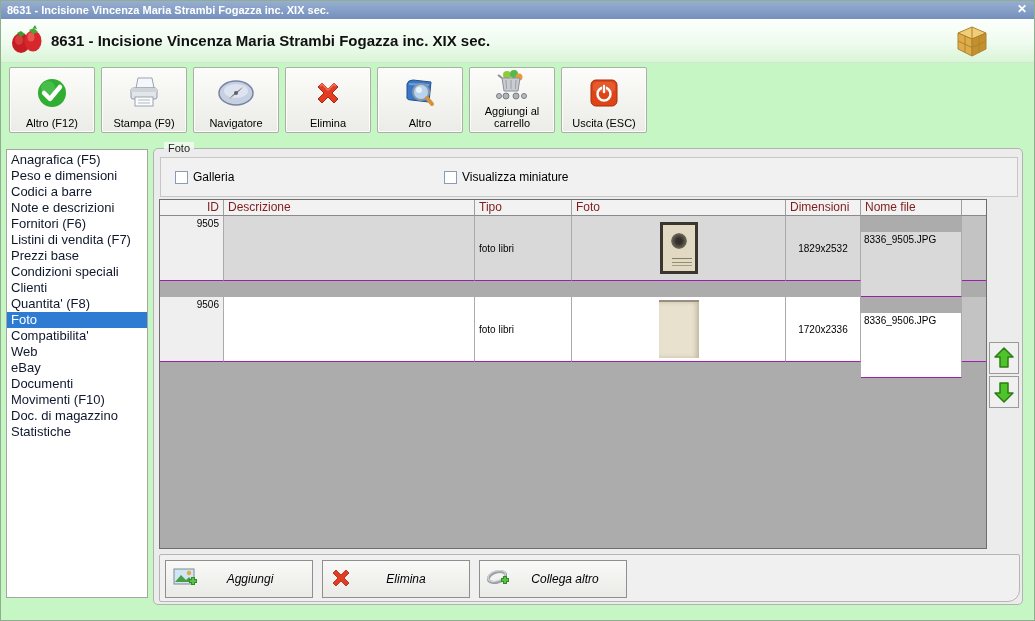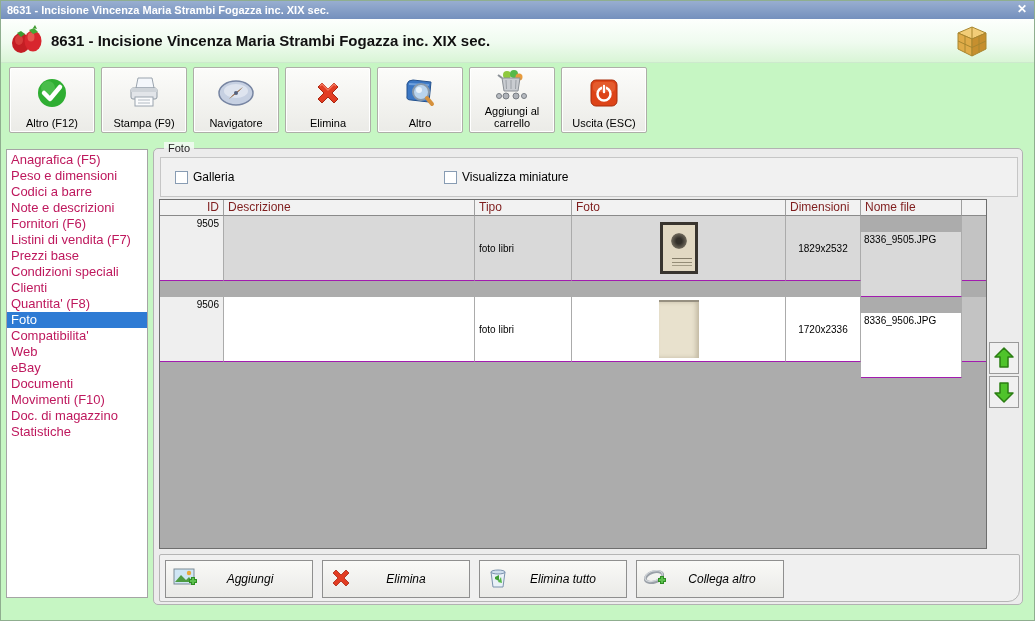--- a/index.html
+++ b/index.html
@@ -29,21 +29,21 @@
   .tbtn { width:86px; height:66px; background:linear-gradient(#fcfcfa,#ebebe7);
           border:1px solid #aeaea8; border-radius:2px; box-shadow:inset 0 0 0 1px #fff;
           display:flex; flex-direction:column; align-items:center; justify-content:flex-end;
           padding-bottom:3px; font-size:11px; color:#000; text-align:center; }
   .ticon { flex:1; display:flex; align-items:center; justify-content:center; width:100%; }
   .tlabel { line-height:12px; }
 
   
   .sidebar { position:absolute; left:5px; top:148px; width:142px; height:449px;
              background:#fff; border:1px solid #a5a5a5; padding-top:2px; font-size:13px; }
-  .side-item { height:16px; line-height:16px; padding-left:4px; white-space:nowrap; color:#be185d; }
+  .side-item { height:16px; line-height:16px; padding-left:4px; white-space:nowrap; color:#0f172a; }
   .side-item.selected { background:#2e7bd4; color:#fff; }
 
   
   .groupbox { position:absolute; left:152px; top:147px; width:870px; height:457px;
               background:#ececec; border:1px solid #b2b2b2; border-radius:5px; }
   .gb-label { position:absolute; left:10px; top:-7px; font-size:11px; color:#222;
               padding:0 4px; background:linear-gradient(180deg,#ecfaec 50%,#ececec 50%); }
 
   
   .check-panel { position:absolute; left:6px; top:8px; width:858px; height:40px;
@@ -323,31 +323,20 @@
       <div class="abtn">
         <span>
           <svg width="24" height="24" viewBox="0 0 24 24">
             <path d="M4 7 L7 4 L12 9 L17 4 L20 7 L15 12 L20 17 L17 20 L12 15 L7 20 L4 17 L9 12 Z" fill="#e23c22" stroke="#a8250f" stroke-width="0.8" stroke-linejoin="round"></path>
           </svg>
         </span>
         <span class="alabel">Elimina</span>
       </div>
       <div class="abtn">
         <span>
-          <svg width="24" height="24" viewBox="0 0 24 24">
-            <path d="M5 6 L19 6 L17 21 L7 21 Z" fill="#e9f1f8" stroke="#7a92ad"></path>
-            <ellipse cx="12" cy="6" rx="7" ry="2" fill="#cfdeed" stroke="#7a92ad"></ellipse>
-            <path d="M9 11 L13 9 L13 15 L9 13 Z" fill="#3f9e35"></path>
-            <path d="M15 11 L12 16 L16 17 Z" fill="#57b84a"></path>
-          </svg>
-        </span>
-        <span class="alabel">Elimina tutto</span>
-      </div>
-      <div class="abtn">
-        <span>
           <svg width="28" height="24" viewBox="0 0 28 24">
             <ellipse cx="11" cy="11" rx="9" ry="5" fill="none" stroke="#9aa0a8" stroke-width="3" transform="rotate(-18 11 11)"></ellipse>
             <ellipse cx="11" cy="10" rx="9" ry="5" fill="none" stroke="#d3d7db" stroke-width="1.2" transform="rotate(-18 11 11)"></ellipse>
             <line x1="19" y1="18" x2="19" y2="10" stroke="#2f8f23" stroke-width="4"></line>
             <line x1="15" y1="14" x2="23" y2="14" stroke="#2f8f23" stroke-width="4"></line>
             <line x1="19" y1="17" x2="19" y2="11" stroke="#5cc04e" stroke-width="2"></line>
             <line x1="16" y1="14" x2="22" y2="14" stroke="#5cc04e" stroke-width="2"></line>
           </svg>
         </span>
         <span class="alabel">Collega altro</span>

